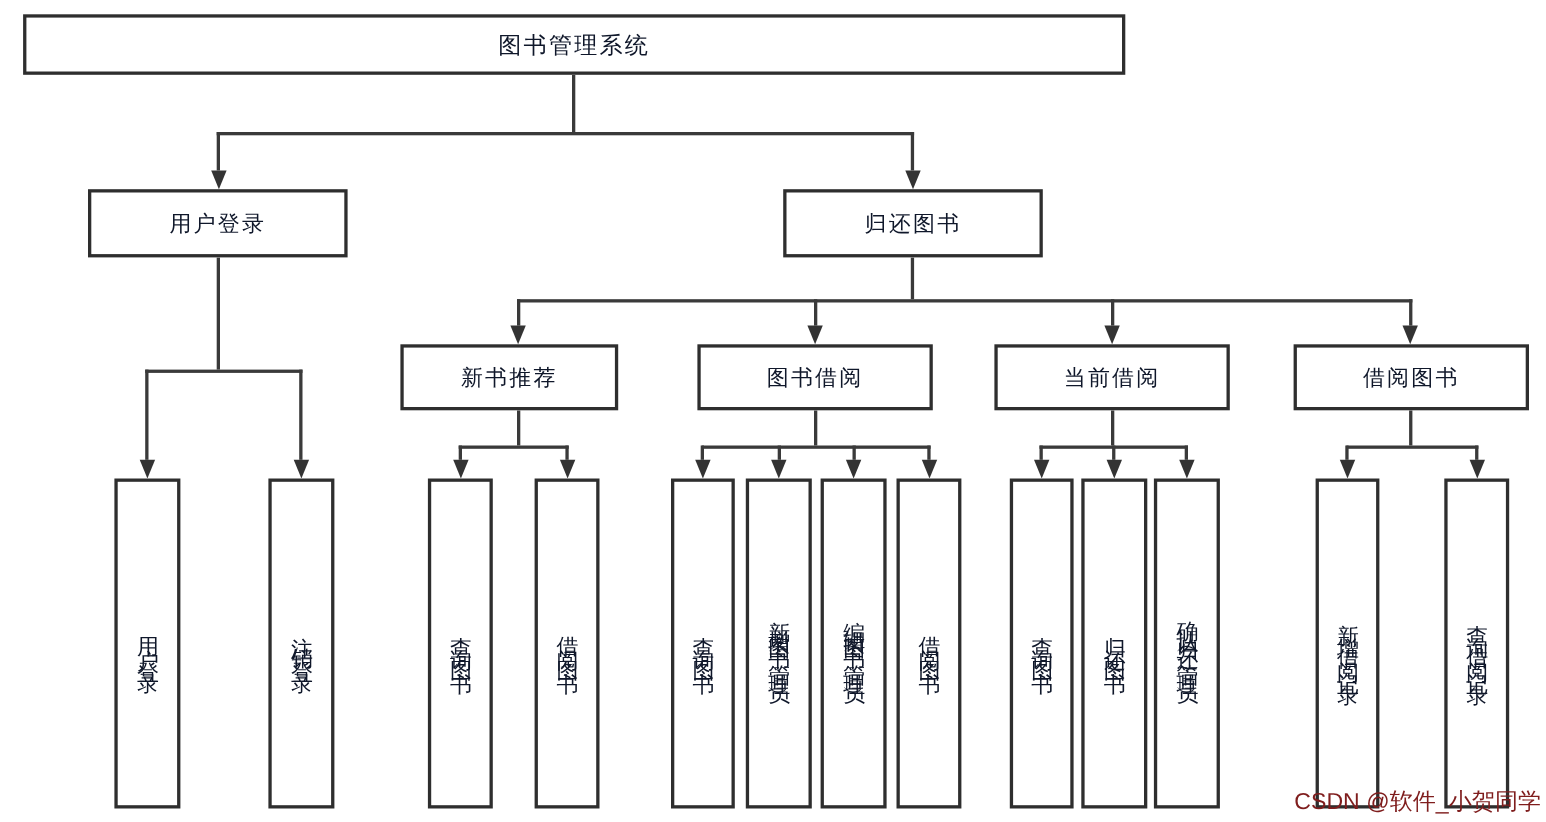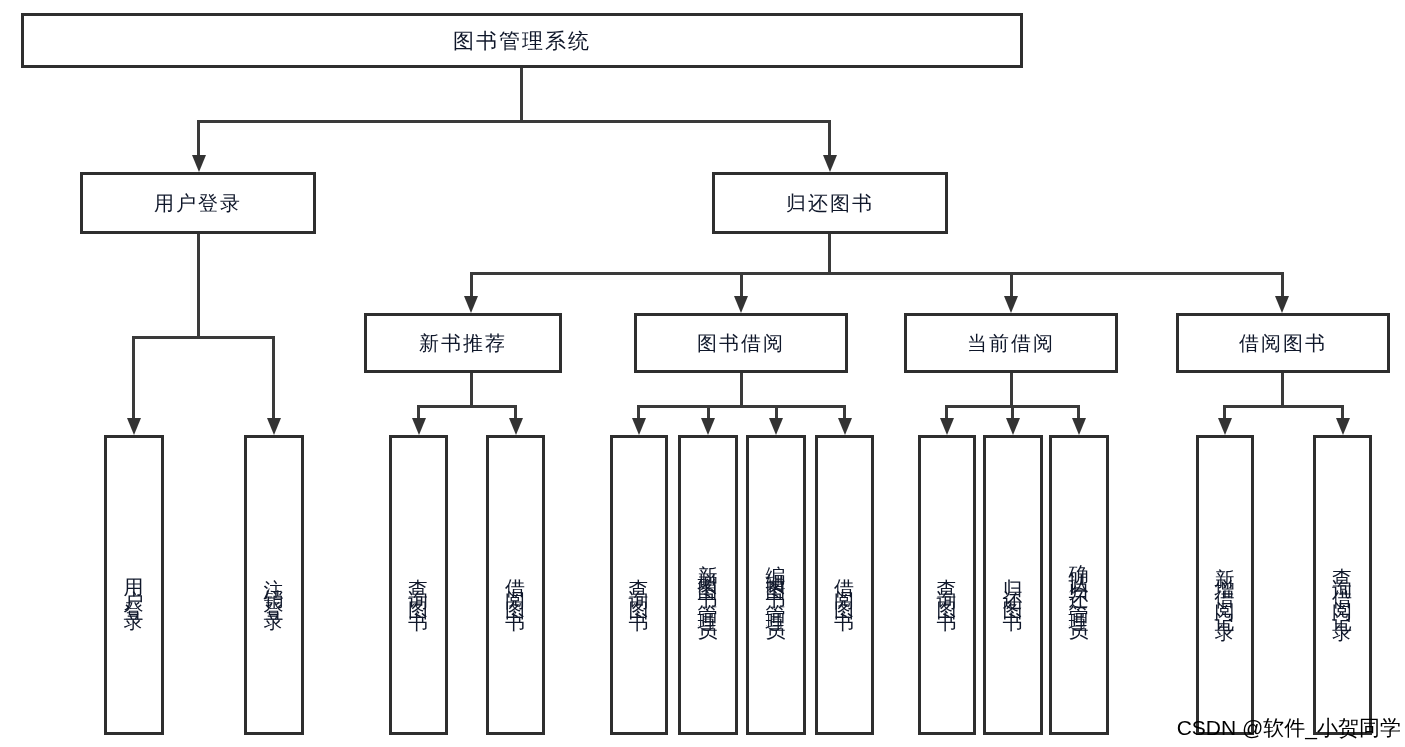--- a/index.html
+++ b/index.html
@@ -23,21 +23,21 @@
   }
   .lv{position:absolute;width:3px;background:#3a3a3a;z-index:1;}
   .lh{position:absolute;height:3px;background:#3a3a3a;z-index:1;}
   .arrow{
     position:absolute;width:0;height:0;z-index:1;
     border-left:7px solid transparent;border-right:7px solid transparent;
     border-top:17px solid #333333;
   }
   .watermark{
     position:absolute;right:4px;top:714px;z-index:5;
-    color:#000000;font-size:21px;white-space:nowrap;
+    color:#7f1d1d;font-size:21px;white-space:nowrap;
   }
 </style>
 </head>
 <body>
 
 <div class="canvas">
 
   <div class="box root" style="left:21px;top:13px;width:1002px;height:55px">
     <span class="lbl">图书管理系统</span>
   </div>

